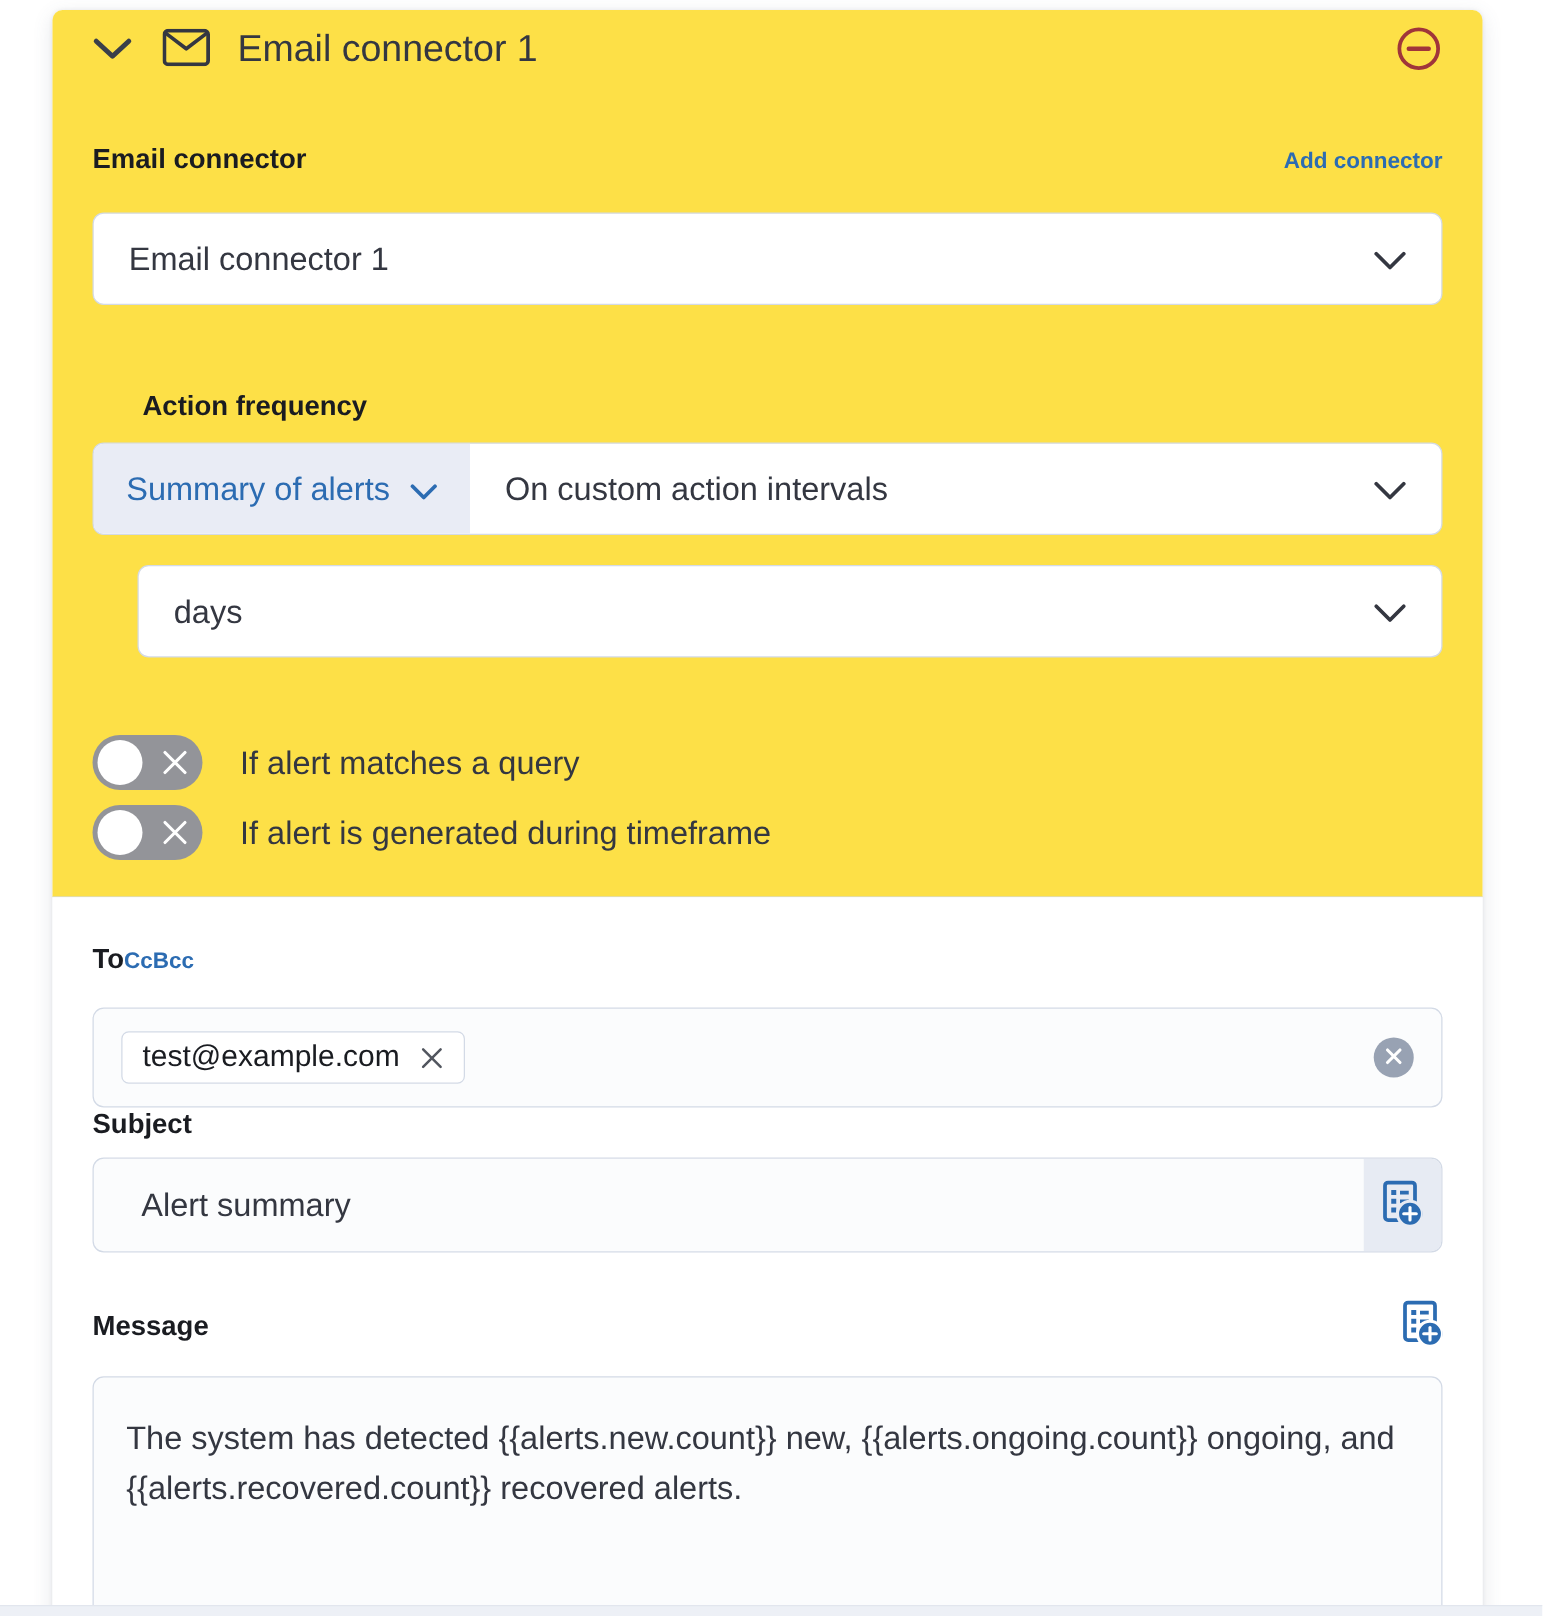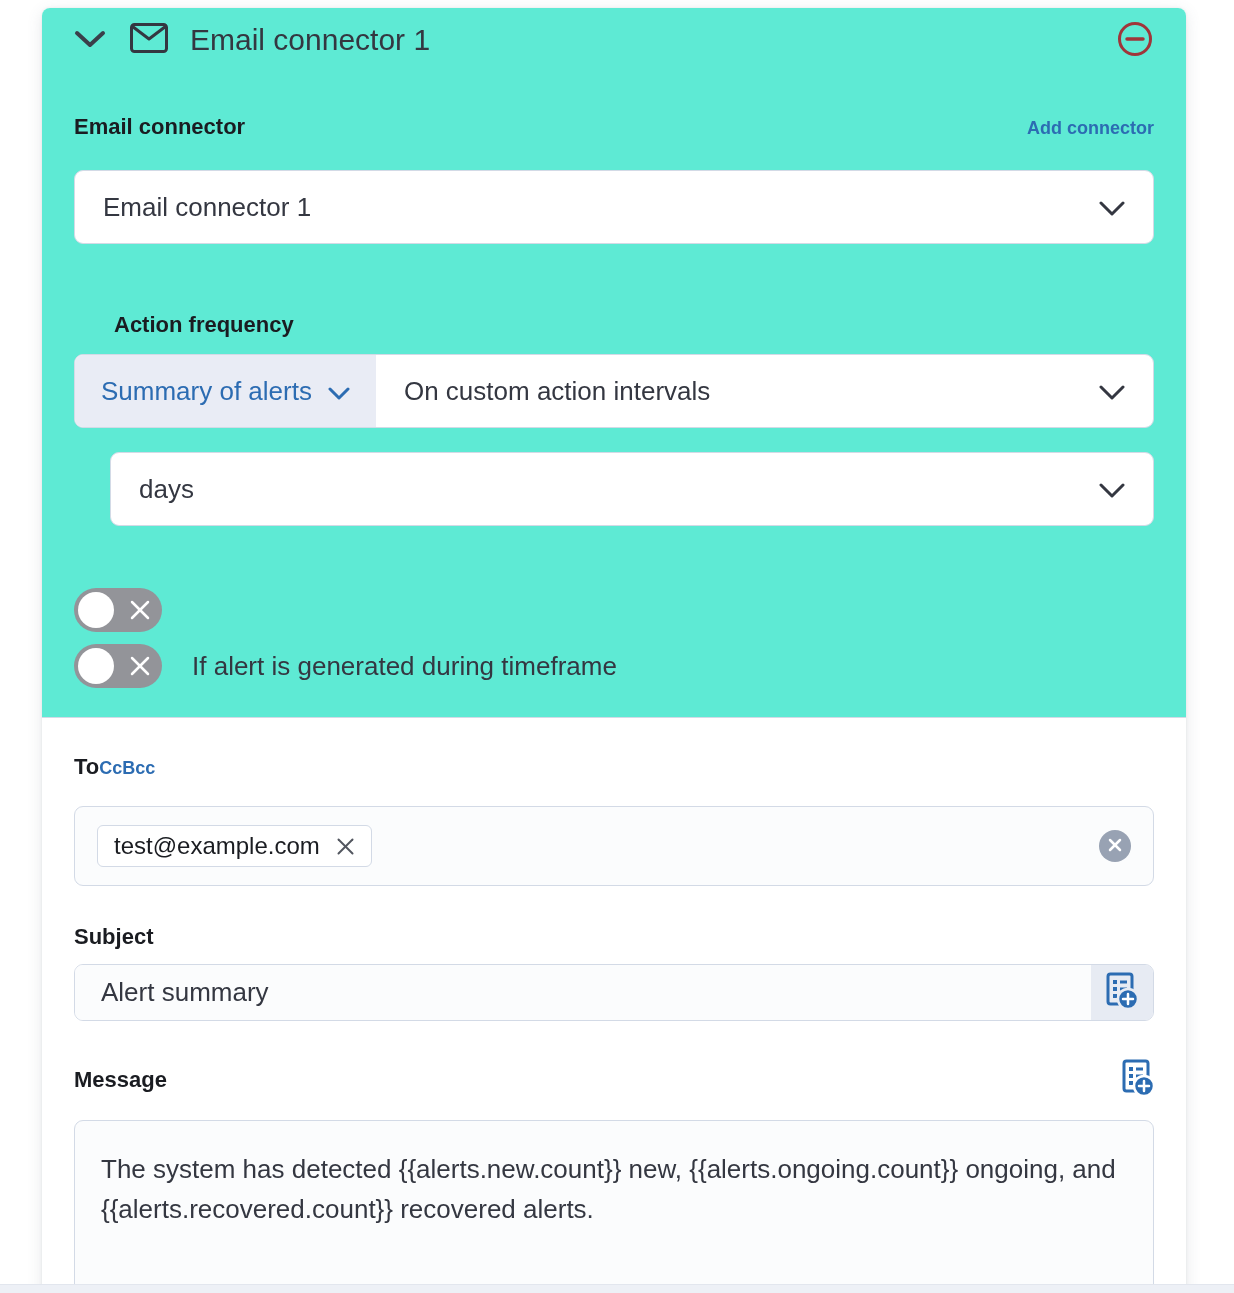--- a/index.html
+++ b/index.html
@@ -7,21 +7,21 @@
   body {
     width:1234px; height:1293px; position:relative; overflow:hidden;
     font-family:"Liberation Sans", sans-serif; color:#343741;
   }
   .card {
     position:absolute; left:42px; top:8px; width:1144px;
     border-radius:8px; background:#fff;
     box-shadow:0 4px 16px rgba(78,90,110,0.14), 0 0 3px rgba(78,90,110,0.10);
   }
   .card-top {
-    background:#5eead4; border-radius:8px 8px 0 0;
+    background:#fde047; border-radius:8px 8px 0 0;
     border-bottom:1px solid #d3dae6; padding:0 32px 29px;
   }
   .accordion-header { display:flex; align-items:center; padding-top:18px; height:46px; }
   .collapse-btn { width:56px; display:flex; align-items:center; cursor:pointer; background:none; border:none; }
   .title-wrap { display:flex; align-items:center; gap:22px; }
   .accordion-title { font-size:30px; font-weight:500; color:#343741; }
   .remove-btn { margin-left:auto; background:none; border:none; cursor:pointer; display:flex; }
 
   .label-row { display:flex; justify-content:space-between; align-items:baseline; margin-top:60px; }
   .form-label { font-size:22px; font-weight:700; color:#1a1c21; }
@@ -57,21 +57,21 @@
 
   .card-bottom { background:#fff; padding:0 32px 40px; border-radius:0 0 8px 8px; }
   .to-row { display:flex; justify-content:flex-start; align-items:baseline; padding-top:36px; }
   .cc-links { display:flex; }
 
   .combo { margin-top:26px; height:80px; border:1px solid #d3dae6; border-radius:9px; background:#fbfcfd; display:flex; align-items:center; padding:0 22px; }
   .chip { background:#fff; border:1px solid #d3dae6; border-radius:6px; height:42px; display:flex; align-items:center; gap:16px; padding:0 16px; font-size:24px; color:#1a1c21; }
   .chip-x { display:flex; cursor:pointer; }
   .clear-btn { margin-left:auto; width:32px; height:32px; border-radius:50%; background:#98a2b3; border:none; cursor:pointer; display:flex; align-items:center; justify-content:center; }
 
-  .subject-group { margin-top:14px; height:57px; border:1px solid #d3dae6; border-radius:9px; overflow:hidden; display:flex; background:#fbfcfd; }
+  .subject-group { margin-top:14px; height:76px; border:1px solid #d3dae6; border-radius:9px; overflow:hidden; display:flex; background:#fbfcfd;padding-left:12px; }
   .subject-input { flex:1; border:none; outline:none; background:#fbfcfd; font-family:inherit; font-size:26px; color:#343741; padding:0 26px; }
   .append { width:62px; background:#e7ebf3; display:flex; align-items:center; justify-content:center; cursor:pointer; border:none; }
 
   .message-row { margin-top:38px; display:flex; justify-content:space-between; align-items:center; }
   .icon-btn { background:none; border:none; cursor:pointer; display:flex; }
 
   .message-area {
     display:block; margin-top:20px; width:100%; height:250px;
     border:1px solid #d3dae6; border-radius:9px; background:#fbfcfd;
     font-family:inherit; font-size:26px; line-height:1.55; color:#343741;
@@ -163,20 +163,21 @@
     <div class="toggle-row">
       <button class="toggle">
         <span class="knob"></span>
         <span class="toggle-x">
           <svg width="22" height="22" viewBox="0 0 22 22">
               <line x1="3" y1="3" x2="19" y2="19" stroke="#fff" stroke-width="2.5" stroke-linecap="round"></line>
               <line x1="19" y1="3" x2="3" y2="19" stroke="#fff" stroke-width="2.5" stroke-linecap="round"></line>
             </svg>
         </span>
       </button>
+      <span class="toggle-label">If alert matches a query</span>
     </div>
 
     <div class="toggle-row">
       <button class="toggle">
         <span class="knob"></span>
         <span class="toggle-x">
           <svg width="22" height="22" viewBox="0 0 22 22">
               <line x1="3" y1="3" x2="19" y2="19" stroke="#fff" stroke-width="2.5" stroke-linecap="round"></line>
               <line x1="19" y1="3" x2="3" y2="19" stroke="#fff" stroke-width="2.5" stroke-linecap="round"></line>
             </svg>
@@ -210,21 +211,21 @@
       <button class="clear-btn">
         <span>
           <svg width="14" height="14" viewBox="0 0 14 14">
               <line x1="2" y1="2" x2="12" y2="12" stroke="#fff" stroke-width="2.5" stroke-linecap="round"></line>
               <line x1="12" y1="2" x2="2" y2="12" stroke="#fff" stroke-width="2.5" stroke-linecap="round"></line>
             </svg>
         </span>
       </button>
     </div>
 
-    <div class="form-label" style="margin-top:38px;">Subject</div>
+    <div class="form-label" style="">Subject</div>
 
     <div class="subject-group">
       <input class="subject-input" type="text" value="Alert summary" style="">
       <button class="append">
         <span>
           <svg width="32" height="38" viewBox="0 0 32 38">
             <rect x="2" y="2" width="24" height="30" rx="2.5" fill="none" stroke="#2c6cb2" stroke-width="3"></rect>
             <rect x="7" y="8" width="4" height="4" fill="#2c6cb2"></rect>
               <line x1="14" y1="10" x2="21" y2="10" stroke="#2c6cb2" stroke-width="3"></line>
             <rect x="7" y="15" width="4" height="4" fill="#2c6cb2"></rect>

